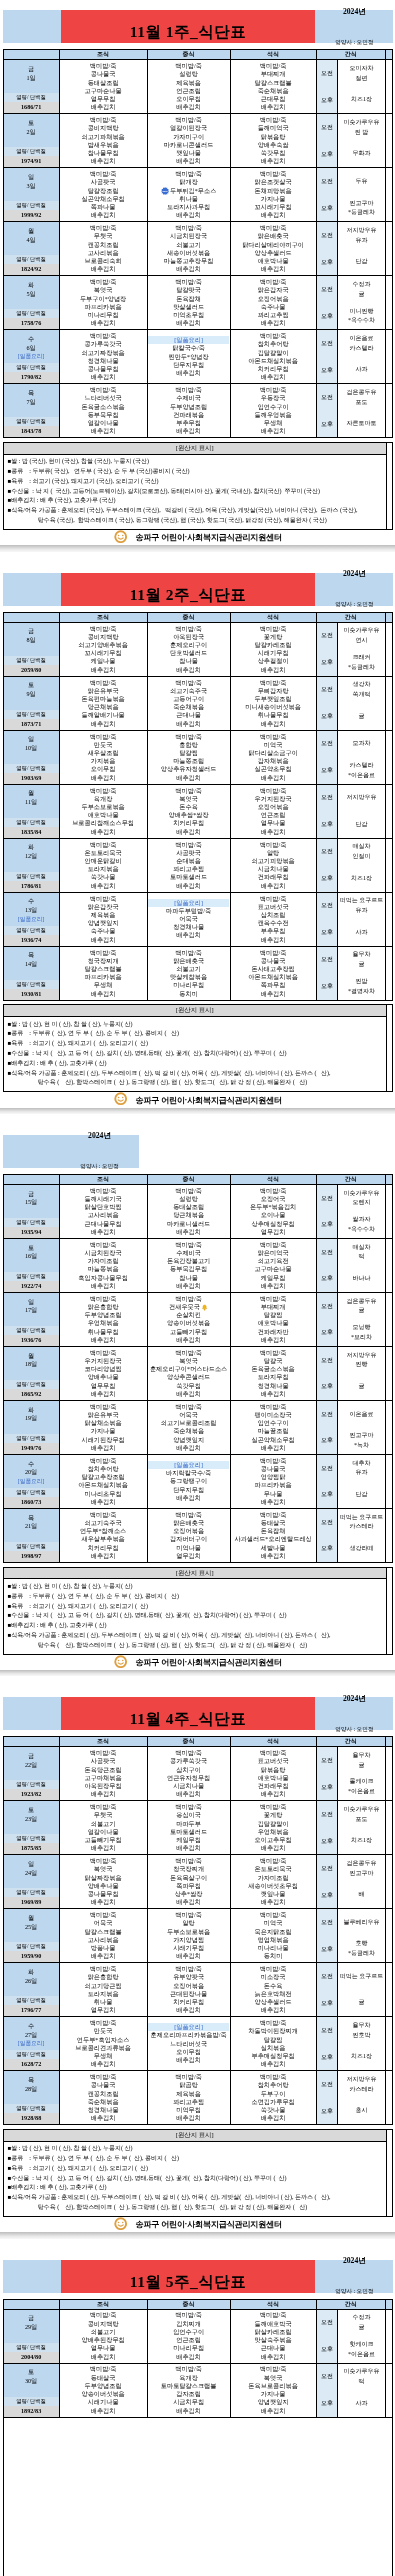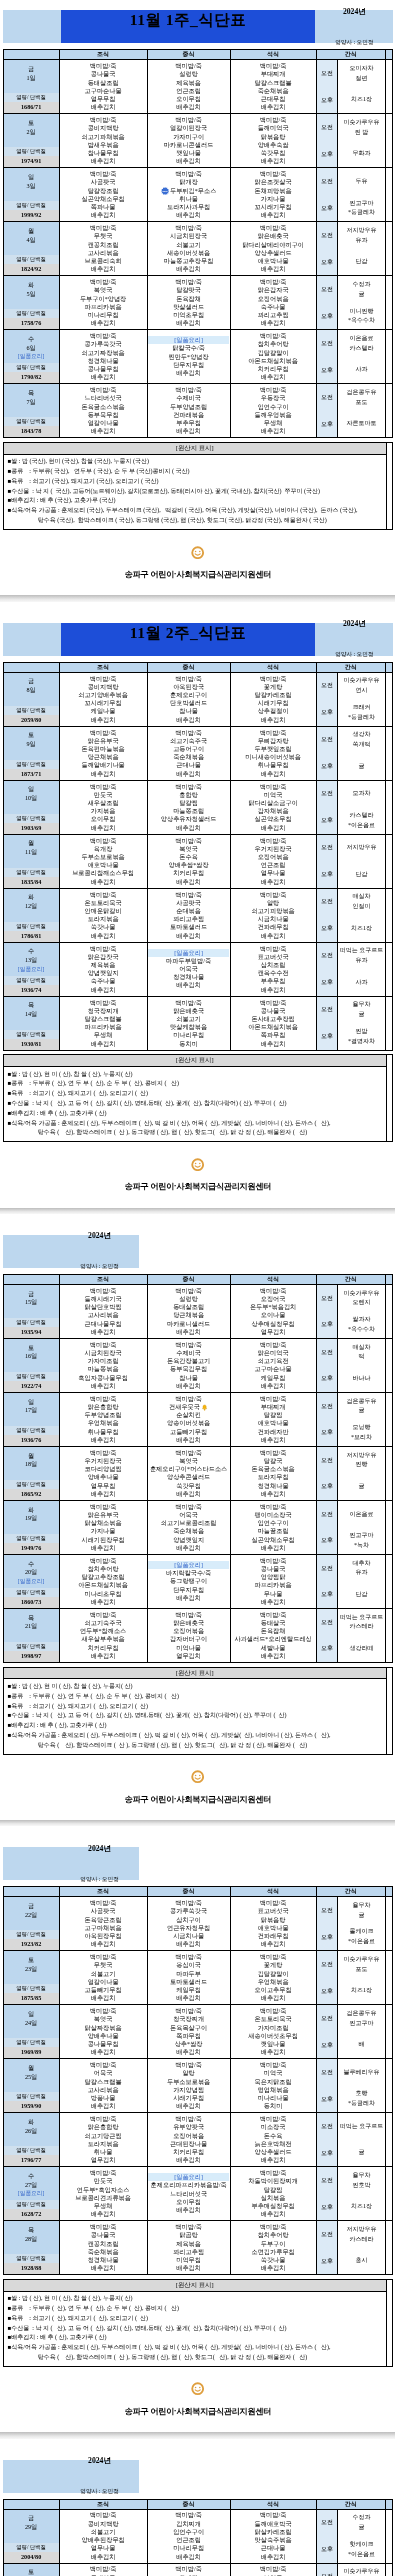--- a/index.html
+++ b/index.html
@@ -1,21 +1,21 @@
 <!DOCTYPE html>
 <html style="font-size:8.2px"><head>
 <meta charset="utf-8">
 <style>
   html,body{margin:0;padding:0;background:#fff;}
   .page{width:396px;font-family:"Liberation Serif","DejaVu Serif",serif;color:#000;padding-top:10.3px;box-sizing:border-box;overflow:hidden;}
   .week{padding:0 2.6px;}
   
   .band{display:flex;height:33px;}
   .band-l{width:58px;background:#BDD7EE;}
-  .band-c{flex:1;background:#1d4ed8;display:flex;align-items:flex-start;justify-content:center;}
+  .band-c{flex:1;background:#ef4444;display:flex;align-items:flex-end;justify-content:center;}
   .wtitle{font-size:15.5px;font-weight:bold;letter-spacing:0.5px;}
   .band-r{width:78px;background:#BDD7EE;display:flex;flex-direction:column;align-items:center;justify-content:center;gap:22px;}
   .year{font-size:7.7px;font-weight:bold;}
   .nutri{font-size:5.7px;}
   
   .tbl{border:1.3px solid #000;margin-top:6.2px;background:#fff;}
   .row{display:grid;grid-template-columns:56px 88px 83px 86px 21.6px 1fr 6.7px;}
   .row + .row,.region{border-top:0.8px solid #000;}
   .rh{height:8.8px;}
   .rd{height:53px;}
@@ -42,21 +42,21 @@
   .cthin{background:#fff;}
   
   .region{height:258px;position:relative;background:#fff;}
   
   .obox{border:1px solid #000;margin-top:3.6px;display:grid;grid-template-columns:1fr 6.7px;}
   .obox-side{border-left:0.8px solid #000;}
   .obox-h{background:#D9D9D9;border-bottom:0.8px solid #000;text-align:center;font-size:6.4px;height:10.8px;line-height:10.8px;}
   .obox-b{padding:2.6px 4.1px 3.1px;}
   .oline{font-size:6px;line-height:9.8px;white-space:pre-wrap;}
   
-  .logoline{display:flex;align-items:center;justify-content:center;gap:8px;margin:25px 0;height:15.5px;flex-direction:column;}
+  .logoline{display:flex;align-items:center;justify-content:center;gap:8px;margin:0 0;height:15.5px;}
   .logotext{font-family:"Liberation Sans","DejaVu Sans",sans-serif;font-weight:bold;font-size:8.2px;letter-spacing:-0.3px;}
   .divider{height:6.2px;background:linear-gradient(180deg,#bdbdbd,#e8e8e8 60%,#f8f8f8);margin-top:0;}
   .divider + .week .band{margin-top:21px;}
 </style>
 </head>
 <body>
 
 <div class="page" id="page">
     <section class="week">
       <div class="band">
@@ -2050,20 +2050,23 @@
             <circle cx="21" cy="13" r="1.9" fill="#DF9F3F"></circle>
             <path d="M10 19q6 5.5 12 0" fill="none" stroke="#DF9F3F" stroke-width="2.6" stroke-linecap="round"></path>
           </svg></span>
         <span class="logotext">송파구 어린이·사회복지급식관리지원센터</span>
       </div>
     </section>
     <div class="divider"></div>
     <section class="week">
       <div class="band">
         <div class="band-l"></div>
+        <div class="band-c">
+          <span class="wtitle">11월 4주_식단표</span>
+        </div>
         <div class="band-r">
           <div class="year">2024년</div>
           <div class="nutri">영양사 : 오민정</div>
         </div>
       </div>
       <div class="tbl">
         <div class="row rh">
           <div class="ch c bthick"></div>
           <div class="ch c">조식</div>
           <div class="ch c">중식</div>
@@ -2708,20 +2711,23 @@
             <circle cx="21" cy="13" r="1.9" fill="#DF9F3F"></circle>
             <path d="M10 19q6 5.5 12 0" fill="none" stroke="#DF9F3F" stroke-width="2.6" stroke-linecap="round"></path>
           </svg></span>
         <span class="logotext">송파구 어린이·사회복지급식관리지원센터</span>
       </div>
     </section>
     <div class="divider"></div>
     <section class="week w5">
       <div class="band">
         <div class="band-l"></div>
+        <div class="band-c">
+          <span class="wtitle">11월 5주_식단표</span>
+        </div>
         <div class="band-r">
           <div class="year">2024년</div>
           <div class="nutri">영양사 : 오민정</div>
         </div>
       </div>
       <div class="tbl">
         <div class="row rh">
           <div class="ch c bthick"></div>
           <div class="ch c">조식</div>
           <div class="ch c">중식</div>

